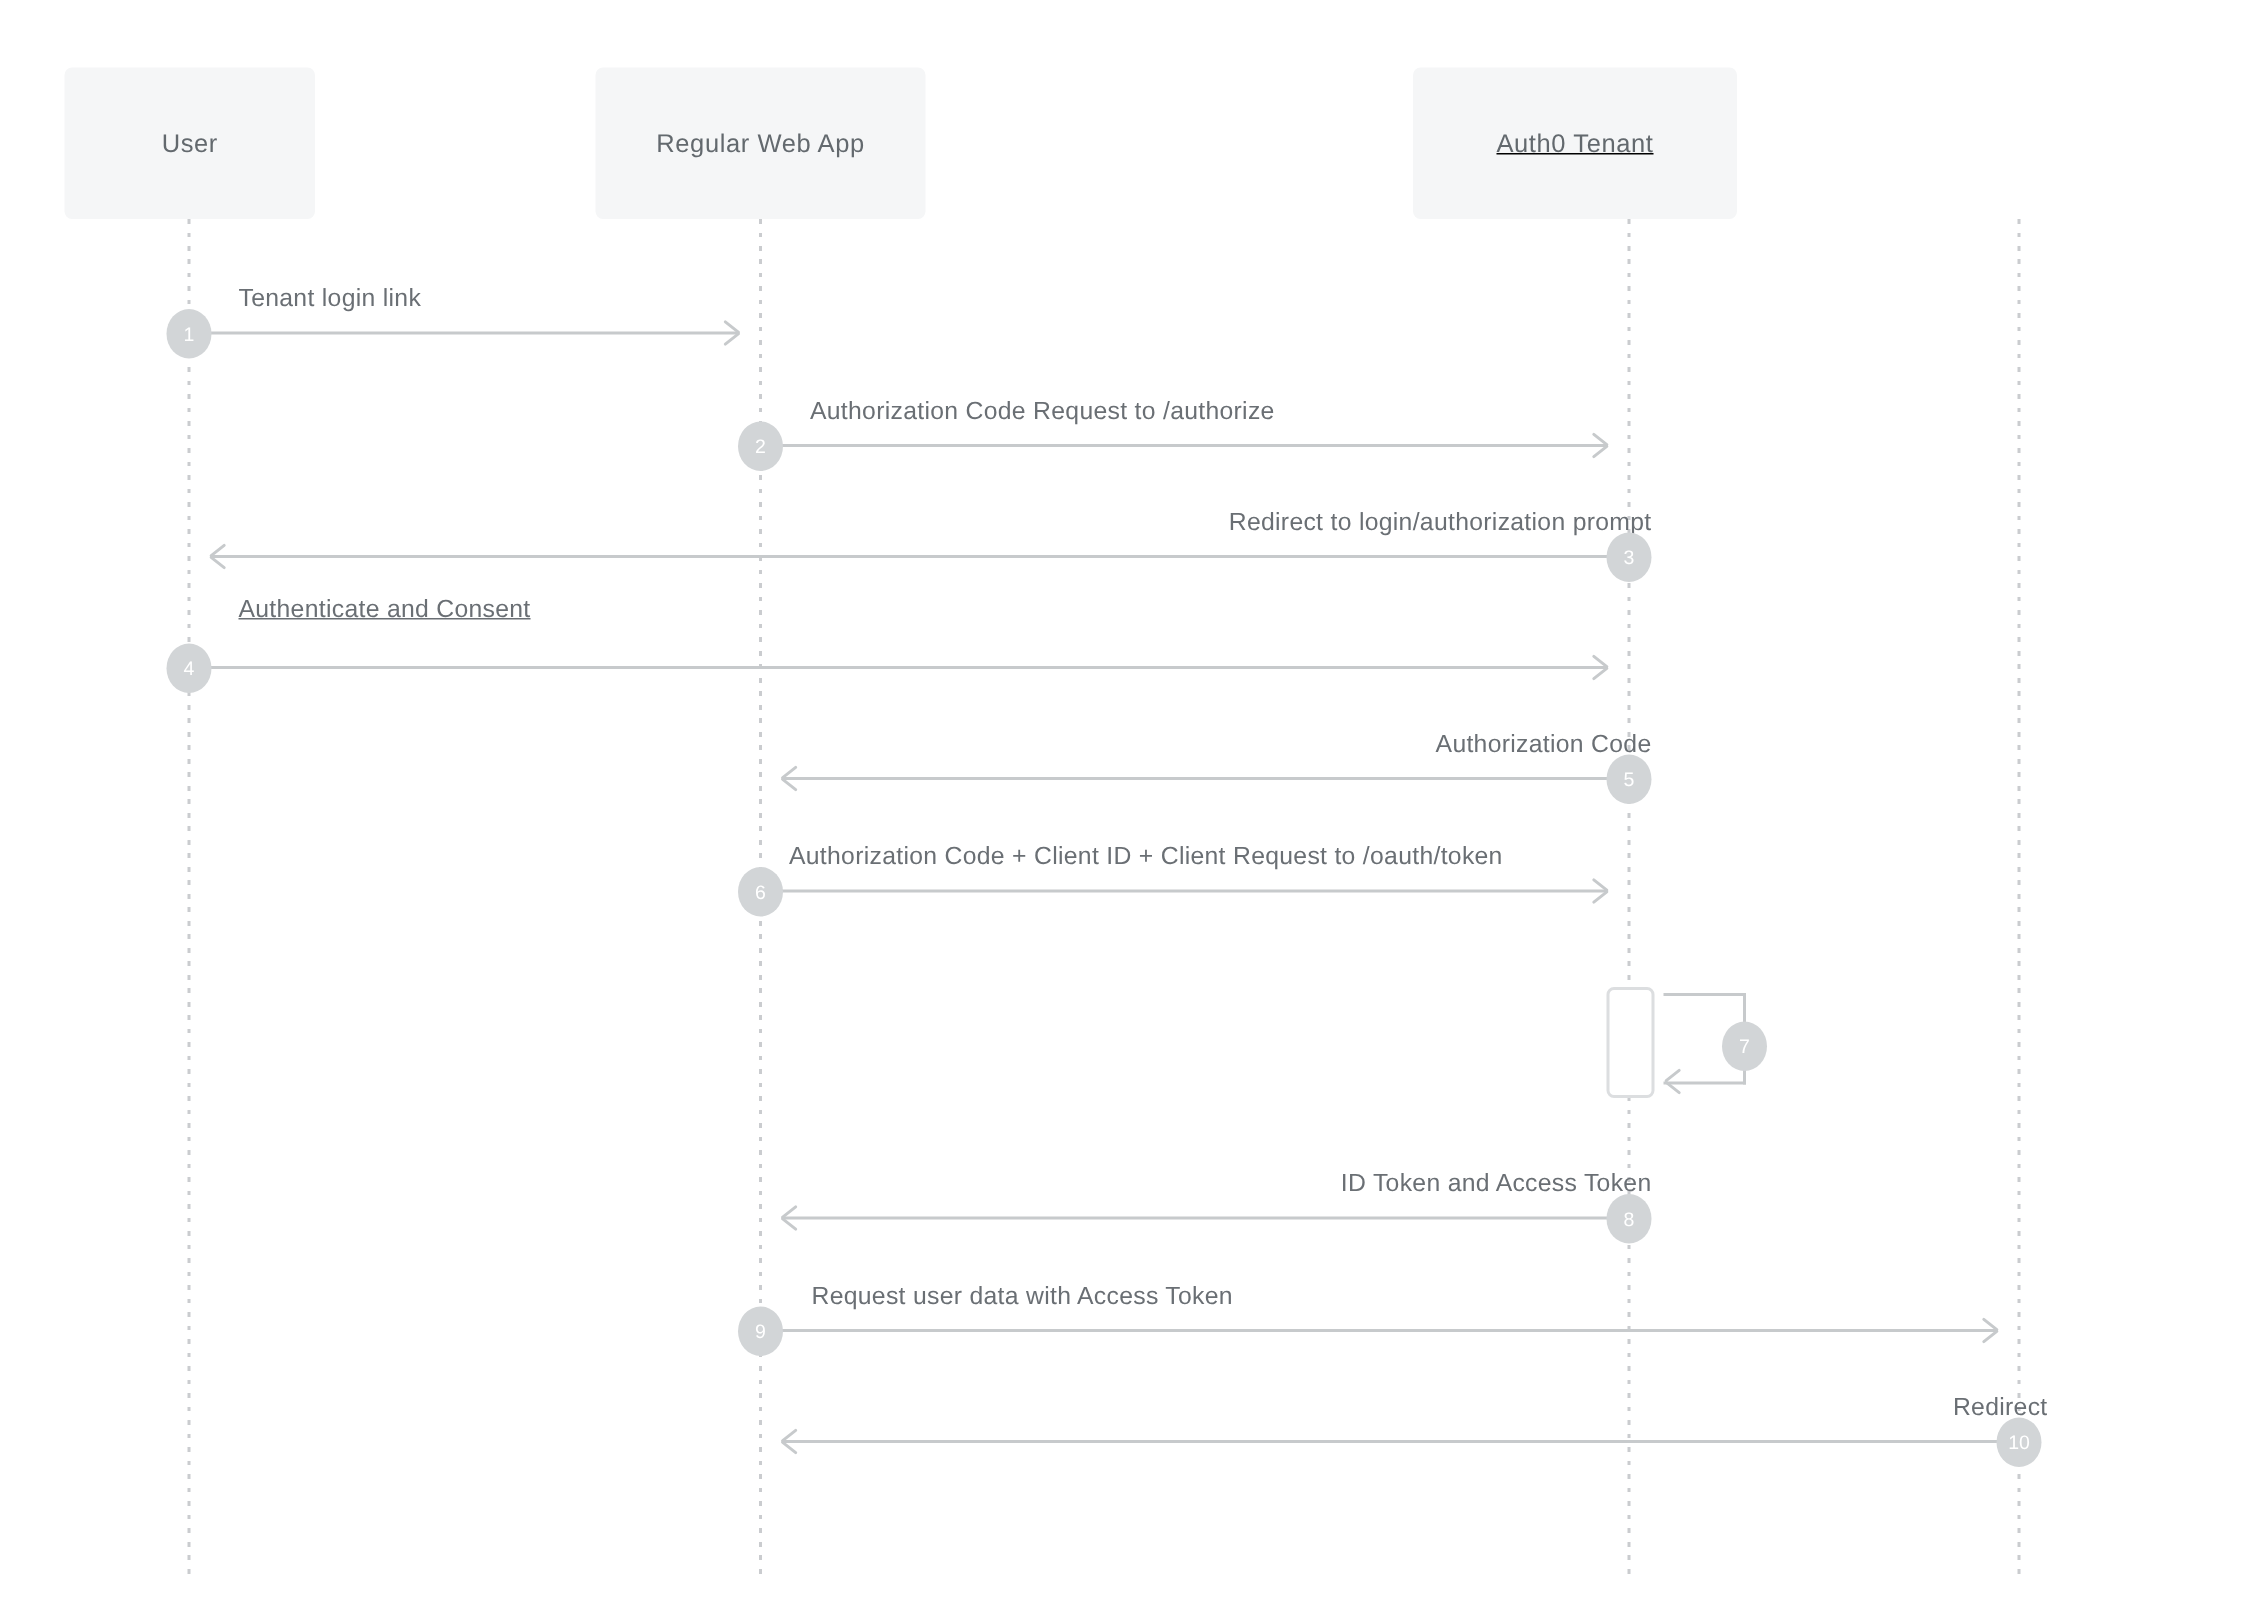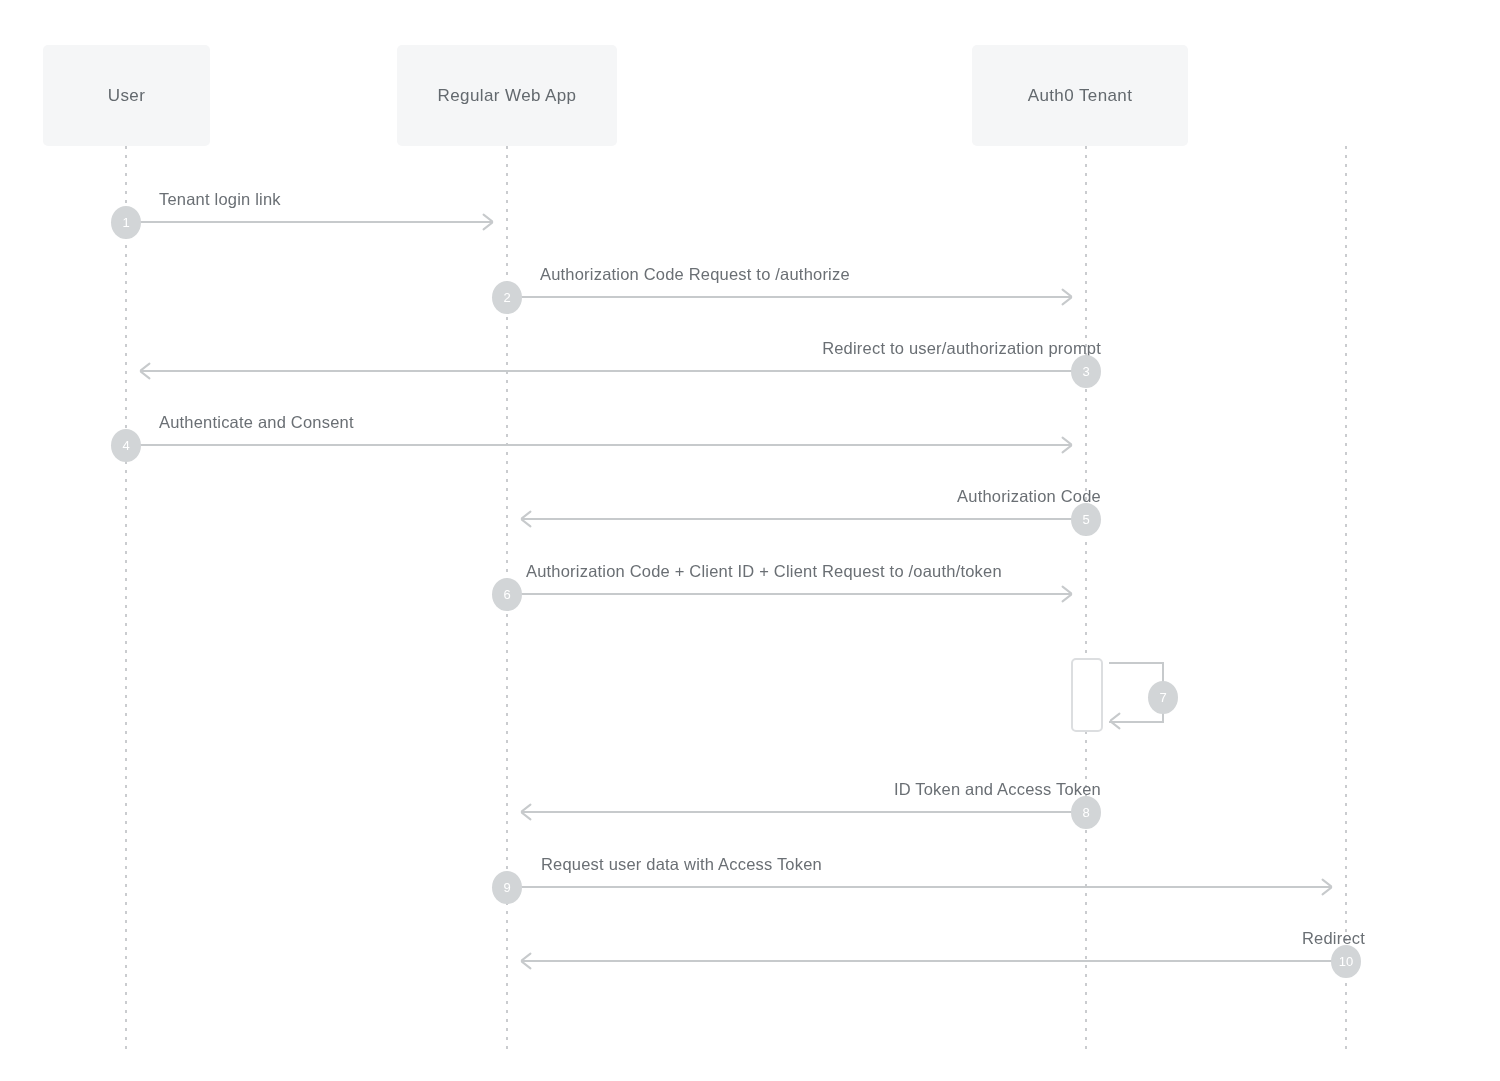--- a/index.html
+++ b/index.html
@@ -42,45 +42,45 @@
 
 <div id="canvas" style="width: 1500px; height: 1081px;">
     <div class="actor-box" style="left: 43px; top: 45px; width: 167px; height: 101px;">
       <span class="actor-label">User</span>
     </div>
     <div class="lifeline" style="left: 125px; top: 146px; height: 906px;"></div>
     <div class="actor-box" style="left: 397px; top: 45px; width: 220px; height: 101px;">
       <span class="actor-label">Regular Web App</span>
     </div>
     <div class="lifeline" style="left: 506px; top: 146px; height: 906px;"></div>
-    <div class="actor-box" style="left: 972px; top: 45px; width: 216px; height: 101px;">
+    <div class="actor-box" style="left: 942px; top: 45px; width: 216px; height: 101px; text-decoration: underline;">
       <span class="actor-label">Auth0 Tenant</span>
     </div>
     <div class="lifeline" style="left: 1085px; top: 146px; height: 906px;"></div>
     <div class="lifeline" style="left: 1345px; top: 146px; height: 906px;"></div>
     <div class="msg-line" style="left: 126px; width: 367px; top: 221px;"></div>
     <div class="wing" style="top: 221px; left: 480px; transform-origin: 100% 50%; transform: rotate(-38deg);"></div>
     <div class="wing" style="top: 221px; left: 480px; transform-origin: 100% 50%; transform: rotate(38deg);"></div>
     <div class="badge" style="left: 111px; top: 206px;">1</div>
     <div class="msg-label" style="top: 187px; left: 159px;">Tenant login link</div>
     <div class="msg-line" style="left: 507px; width: 565px; top: 296px;"></div>
     <div class="wing" style="top: 296px; left: 1059px; transform-origin: 100% 50%; transform: rotate(-38deg);"></div>
     <div class="wing" style="top: 296px; left: 1059px; transform-origin: 100% 50%; transform: rotate(38deg);"></div>
     <div class="badge" style="left: 492px; top: 281px;">2</div>
     <div class="msg-label" style="top: 262px; left: 540px;">Authorization Code Request to /authorize</div>
     <div class="msg-line" style="left: 140px; width: 946px; top: 370px;"></div>
     <div class="wing" style="top: 370px; left: 140px; transform-origin: 0px 50%; transform: rotate(-38deg);"></div>
     <div class="wing" style="top: 370px; left: 140px; transform-origin: 0px 50%; transform: rotate(38deg);"></div>
     <div class="badge" style="left: 1071px; top: 355px;">3</div>
-    <div class="msg-label right" style="top: 336px; right: 430px;">Redirect to user/authorization prompt</div>
+    <div class="msg-label right" style="top: 336px; right: 430px;">Redirect to login/authorization prompt</div>
     <div class="msg-line" style="left: 126px; width: 946px; top: 444px;"></div>
     <div class="wing" style="top: 444px; left: 1059px; transform-origin: 100% 50%; transform: rotate(-38deg);"></div>
     <div class="wing" style="top: 444px; left: 1059px; transform-origin: 100% 50%; transform: rotate(38deg);"></div>
     <div class="badge" style="left: 111px; top: 429px;">4</div>
-    <div class="msg-label" style="top: 410px; left: 159px;">Authenticate and Consent</div>
+    <div class="msg-label" style="top: 394px; left: 159px; text-decoration: underline;">Authenticate and Consent</div>
     <div class="msg-line" style="left: 521px; width: 565px; top: 518px;"></div>
     <div class="wing" style="top: 518px; left: 521px; transform-origin: 0px 50%; transform: rotate(-38deg);"></div>
     <div class="wing" style="top: 518px; left: 521px; transform-origin: 0px 50%; transform: rotate(38deg);"></div>
     <div class="badge" style="left: 1071px; top: 503px;">5</div>
     <div class="msg-label right" style="top: 484px; right: 430px;">Authorization Code</div>
     <div class="msg-line" style="left: 507px; width: 565px; top: 593px;"></div>
     <div class="wing" style="top: 593px; left: 1059px; transform-origin: 100% 50%; transform: rotate(-38deg);"></div>
     <div class="wing" style="top: 593px; left: 1059px; transform-origin: 100% 50%; transform: rotate(38deg);"></div>
     <div class="badge" style="left: 492px; top: 578px;">6</div>
     <div class="msg-label" style="top: 559px; left: 526px;">Authorization Code + Client ID + Client Request to /oauth/token</div>

